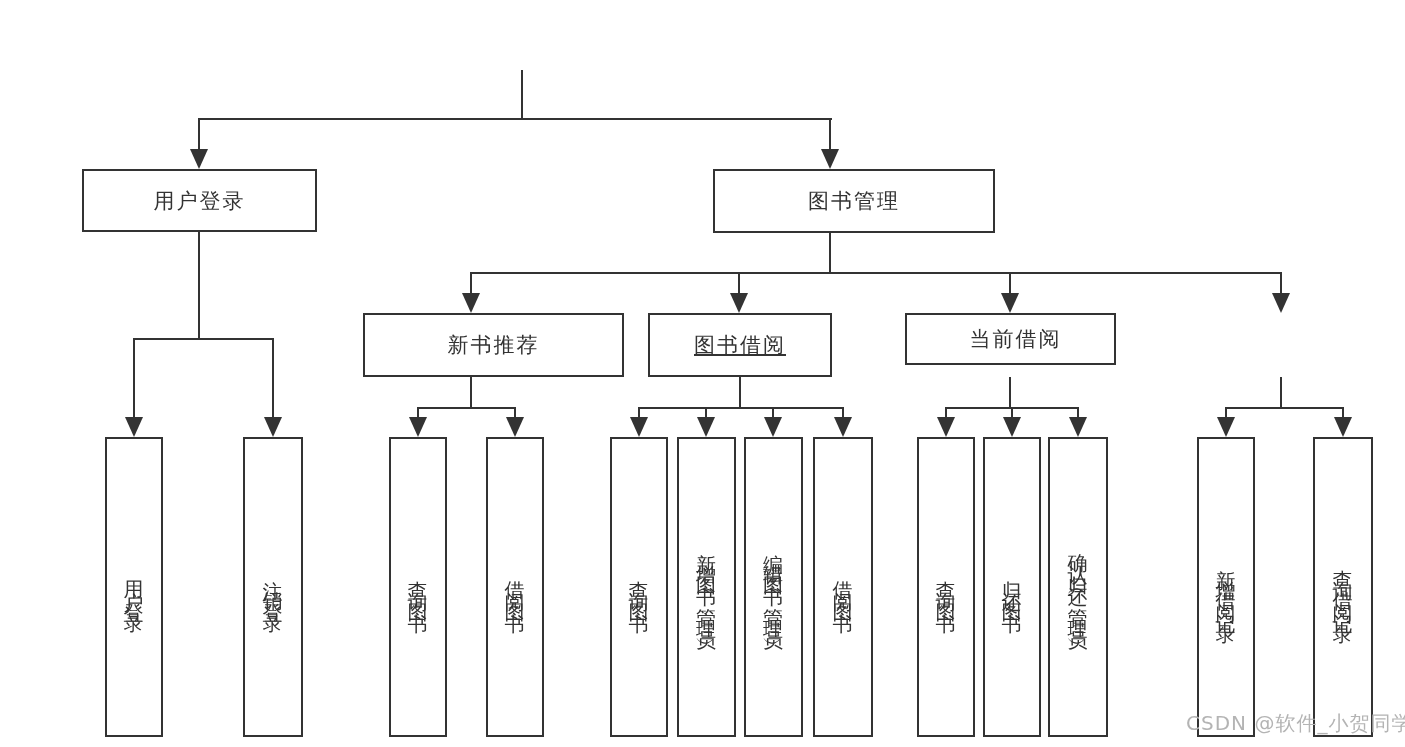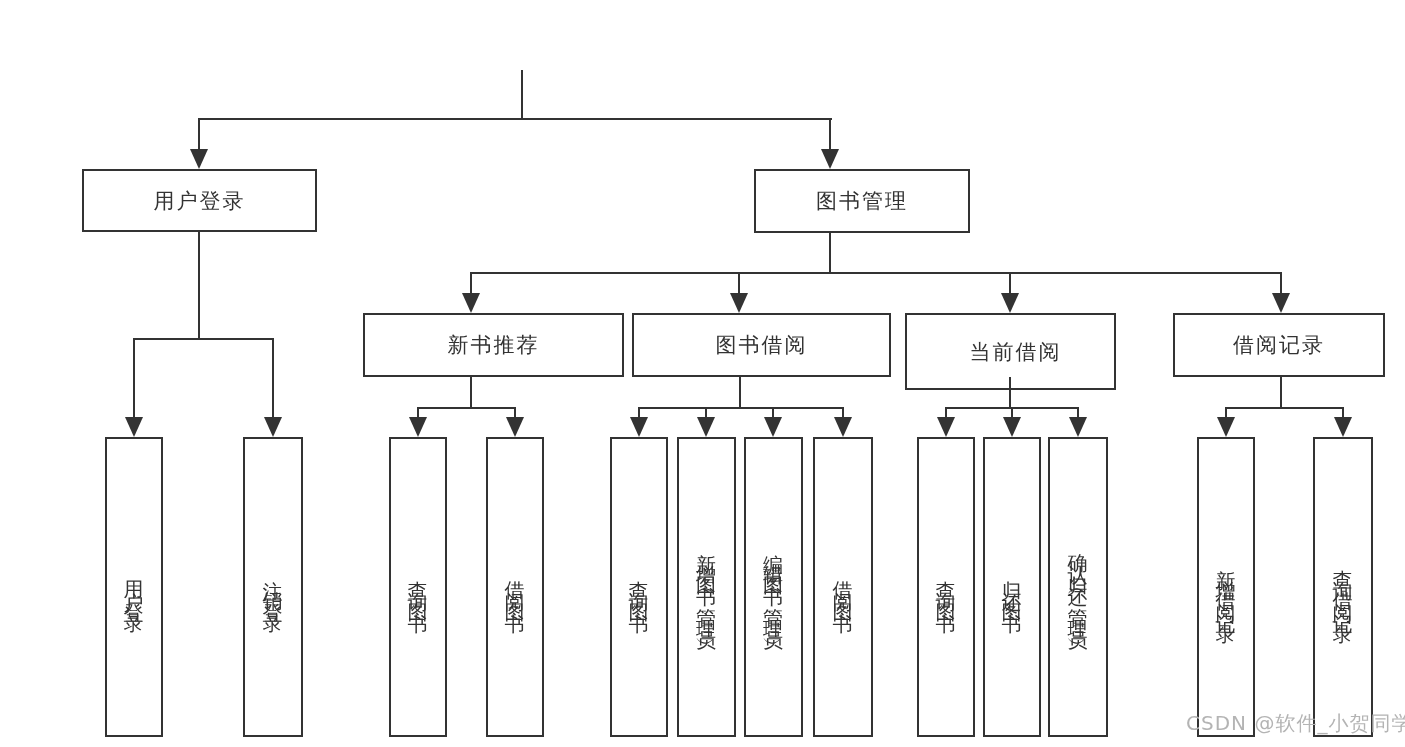--- a/index.html
+++ b/index.html
@@ -77,21 +77,21 @@
   <div class="vline" style="left:521px; top:70px; height:48px;"></div>
   <div class="hline" style="left:198px; top:118px; width:634px;"></div>
   <div class="vline" style="left:198px; top:118px; height:31px;"></div>
   <div class="arrowhead" style="left:190px; top:149px;"></div>
   <div class="vline" style="left:829px; top:118px; height:31px;"></div>
   <div class="arrowhead" style="left:821px; top:149px;"></div>
 
   <div class="node" style="left:82px; top:169px; width:235px; height:63px;">
     <span class="hlabel">用户登录</span>
   </div>
-  <div class="node" style="left:754px; top:169px; width:216px; height:64px;font-family:Liberation Mono, monospace;">
+  <div class="node" style="left:713px; top:169px; width:282px; height:64px;font-family:Liberation Mono, monospace;">
     <span class="hlabel">图书管理</span>
   </div>
 
   <div class="vline" style="left:198px; top:232px; height:106px;"></div>
   <div class="hline" style="left:134px; top:338px; width:140px;"></div>
   <div class="vline" style="left:133px; top:338px; height:79px;"></div>
   <div class="arrowhead" style="left:125px; top:417px;"></div>
   <div class="vline" style="left:272px; top:338px; height:79px;"></div>
   <div class="arrowhead" style="left:264px; top:417px;"></div>
 
@@ -102,28 +102,25 @@
   <div class="vline" style="left:738px; top:272px; height:21px;"></div>
   <div class="arrowhead" style="left:730px; top:293px;"></div>
   <div class="vline" style="left:1009px; top:272px; height:21px;"></div>
   <div class="arrowhead" style="left:1001px; top:293px;"></div>
   <div class="vline" style="left:1280px; top:272px; height:21px;"></div>
   <div class="arrowhead" style="left:1272px; top:293px;"></div>
 
   <div class="node" style="left:363px; top:313px; width:261px; height:64px;">
     <span class="hlabel">新书推荐</span>
   </div>
-  <div class="node" style="left:632px; top:313px; width:259px; height:64px;">
+  <div class="node" style="left:648px; top:313px; width:184px; height:64px;text-decoration:underline;">
     <span class="hlabel">图书借阅</span>
   </div>
-  <div class="node" style="left:905px; top:313px; width:211px; height:77px;padding-left:10px;">
+  <div class="node" style="left:905px; top:313px; width:211px; height:52px;padding-left:10px;">
     <span class="hlabel">当前借阅</span>
-  </div>
-  <div class="node" style="left:1173px; top:313px; width:212px; height:64px;">
-    <span class="hlabel">借阅记录</span>
   </div>
 
   <div class="vline" style="left:470px; top:377px; height:30px;"></div>
   <div class="hline" style="left:417px; top:407px; width:99px;"></div>
   <div class="vline" style="left:417px; top:407px; height:10px;"></div>
   <div class="arrowhead" style="left:409px; top:417px;"></div>
   <div class="vline" style="left:514px; top:407px; height:10px;"></div>
   <div class="arrowhead" style="left:506px; top:417px;"></div>
 
   <div class="vline" style="left:739px; top:377px; height:30px;"></div>

